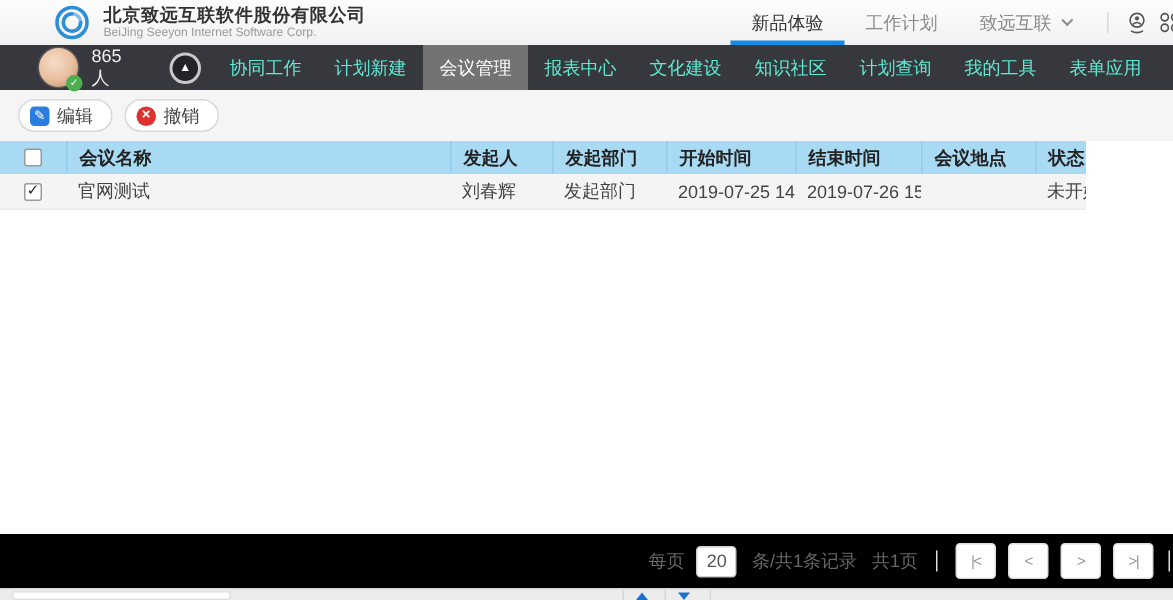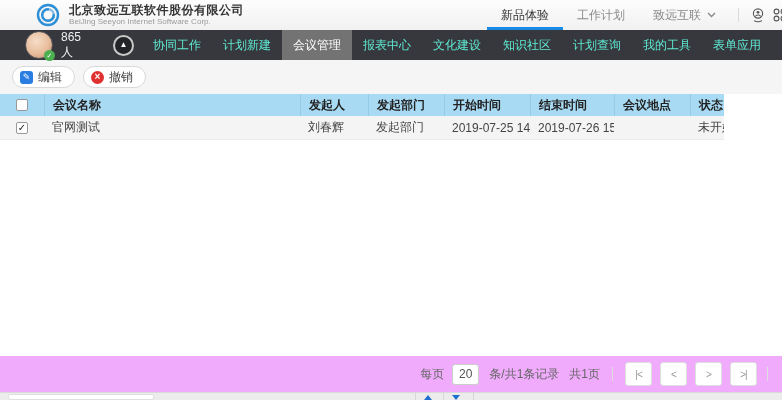--- a/index.html
+++ b/index.html
@@ -101,21 +101,21 @@
   .cbx {
     width:12px; height:12px; background:#fff; border:1px solid #999; border-radius:2px;
     font-size:10px; line-height:10px; text-align:center; color:#222; cursor:pointer;
   }
 
   .filler { flex:1 1 auto; background:#fff; }
 
   
   .pagination {
     flex:0 0 36px; display:flex; align-items:center; justify-content:flex-end;
-    font-size:12px; color:#666; background:#f0abfc; padding-right:16px;
+    font-size:12px; color:#666; background:#000000; padding-right:4px;
   }
   .pg-gap { margin-left:10px; }
   .pp-input {
     width:27px; height:21px; margin-left:8px; border:1px solid #ccc; border-radius:3px;
     text-align:center; font-size:12px; color:#555; background:#fff;
     font-family:"Liberation Sans","DejaVu Sans",sans-serif;
   }
   .pg-div { width:1px; height:14px; background:#ddd; margin:0 12px; }
   .pg-btn {
     width:27px; height:24px; background:#fff; border:1px solid #ddd; border-radius:3px;

